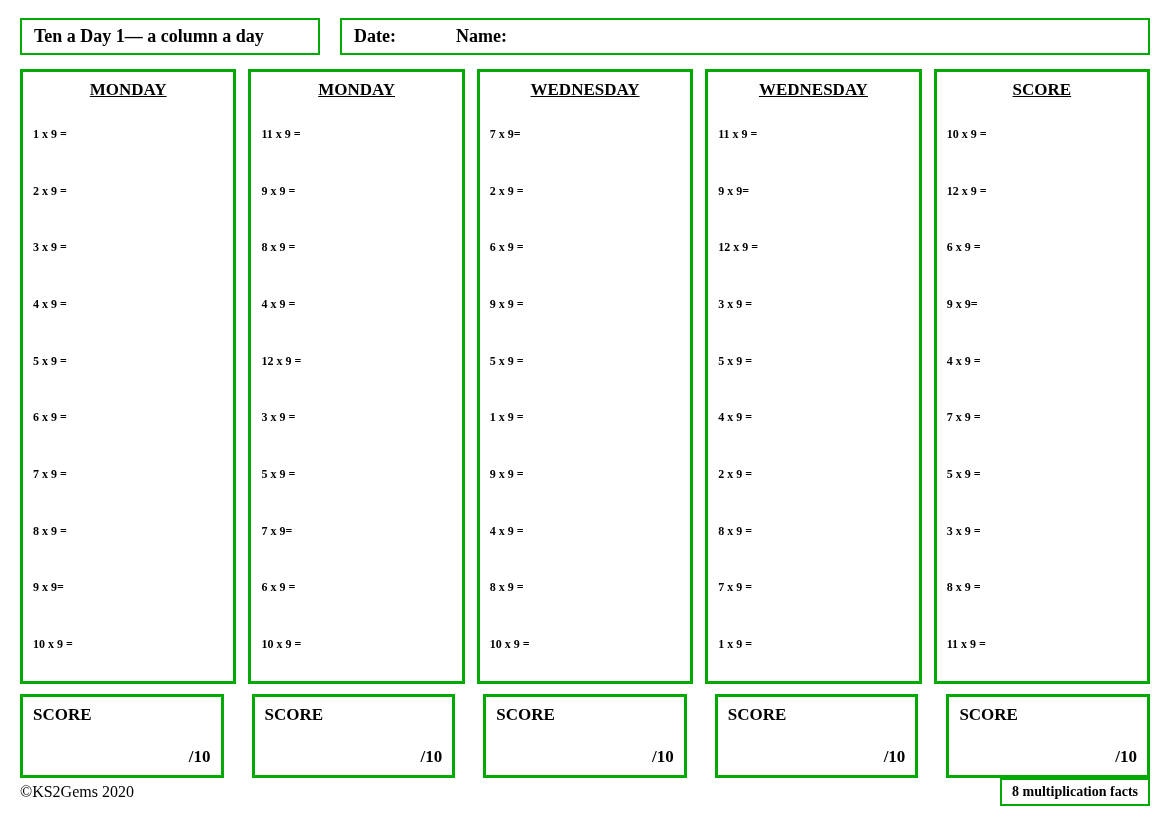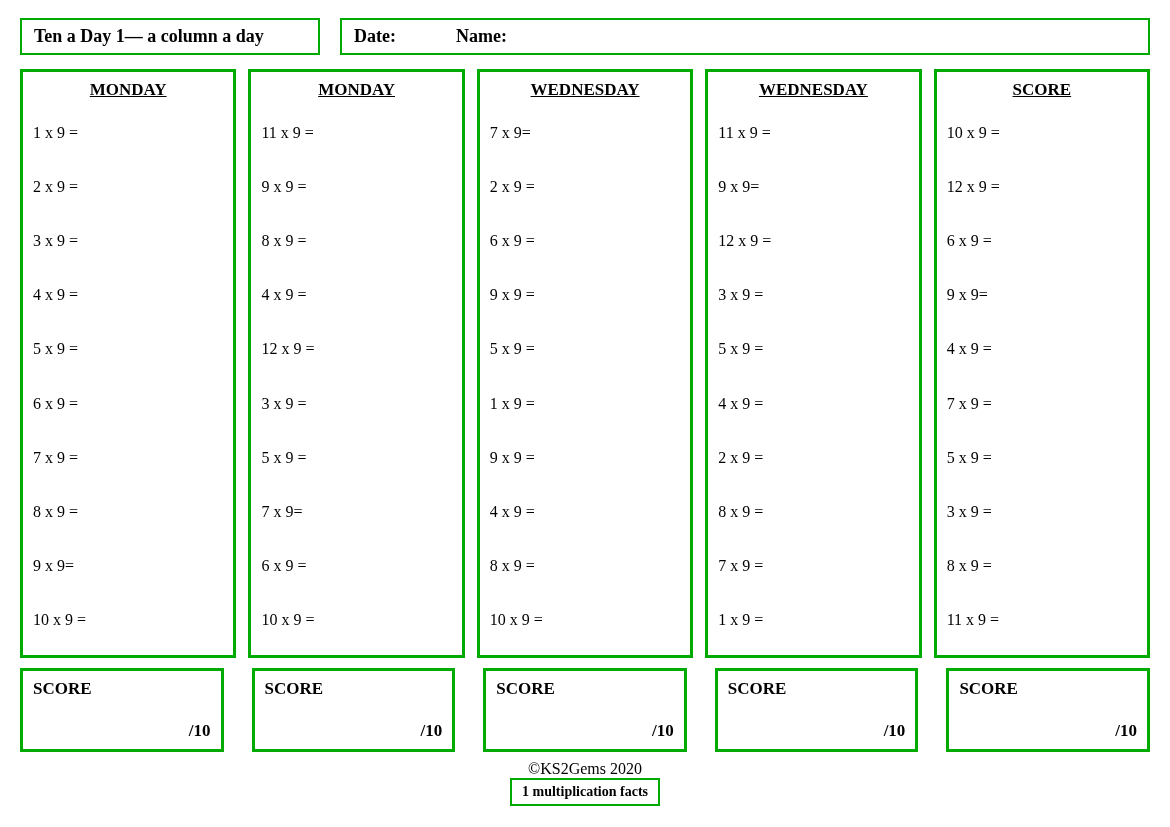--- a/index.html
+++ b/index.html
@@ -51,22 +51,22 @@
 
     .day-header {
       font-size: 17px;
       font-weight: bold;
       text-decoration: underline;
       text-align: center;
       margin-bottom: 6px;
     }
 
     .math-item {
-      font-size: 16px;
-      font-weight: normal;
+      font-size: 12px;
+      font-weight: bold;
       padding: 5px 0;
       flex: 1;
       display: flex;
       align-items: center;
     }
 
     .score-row {
       display: flex;
       gap: 28px;
       margin-top: 10px;
@@ -86,24 +86,22 @@
 
     .score-value {
       font-size: 17px;
       font-weight: bold;
       text-align: right;
       margin-top: 22px;
     }
 
     .footer-row {
       display: flex;
-      justify-content: flex-end;
+      justify-content: space-between;
       align-items: center;
-      margin-top: 8px;
-      flex-direction: column;
     }
 
     .facts-badge {
       border: 2px solid #00aa00;
       padding: 4px 10px;
       font-size: 14px;
       font-weight: bold;
     }
 
     .main-content {
@@ -221,16 +219,16 @@
       </div>
       <div class="score-box">
         <div class="score-label">SCORE</div>
         <div class="score-value">/10</div>
       </div>
     </div>
 
   <div class="footer-row">
     <span>©KS2Gems 2020</span>
     <div class="facts-badge">
-      <span>1 multiplication facts</span>
+      <span>8 multiplication facts</span>
     </div>
   </div>
 </div>
 
 </body></html>

